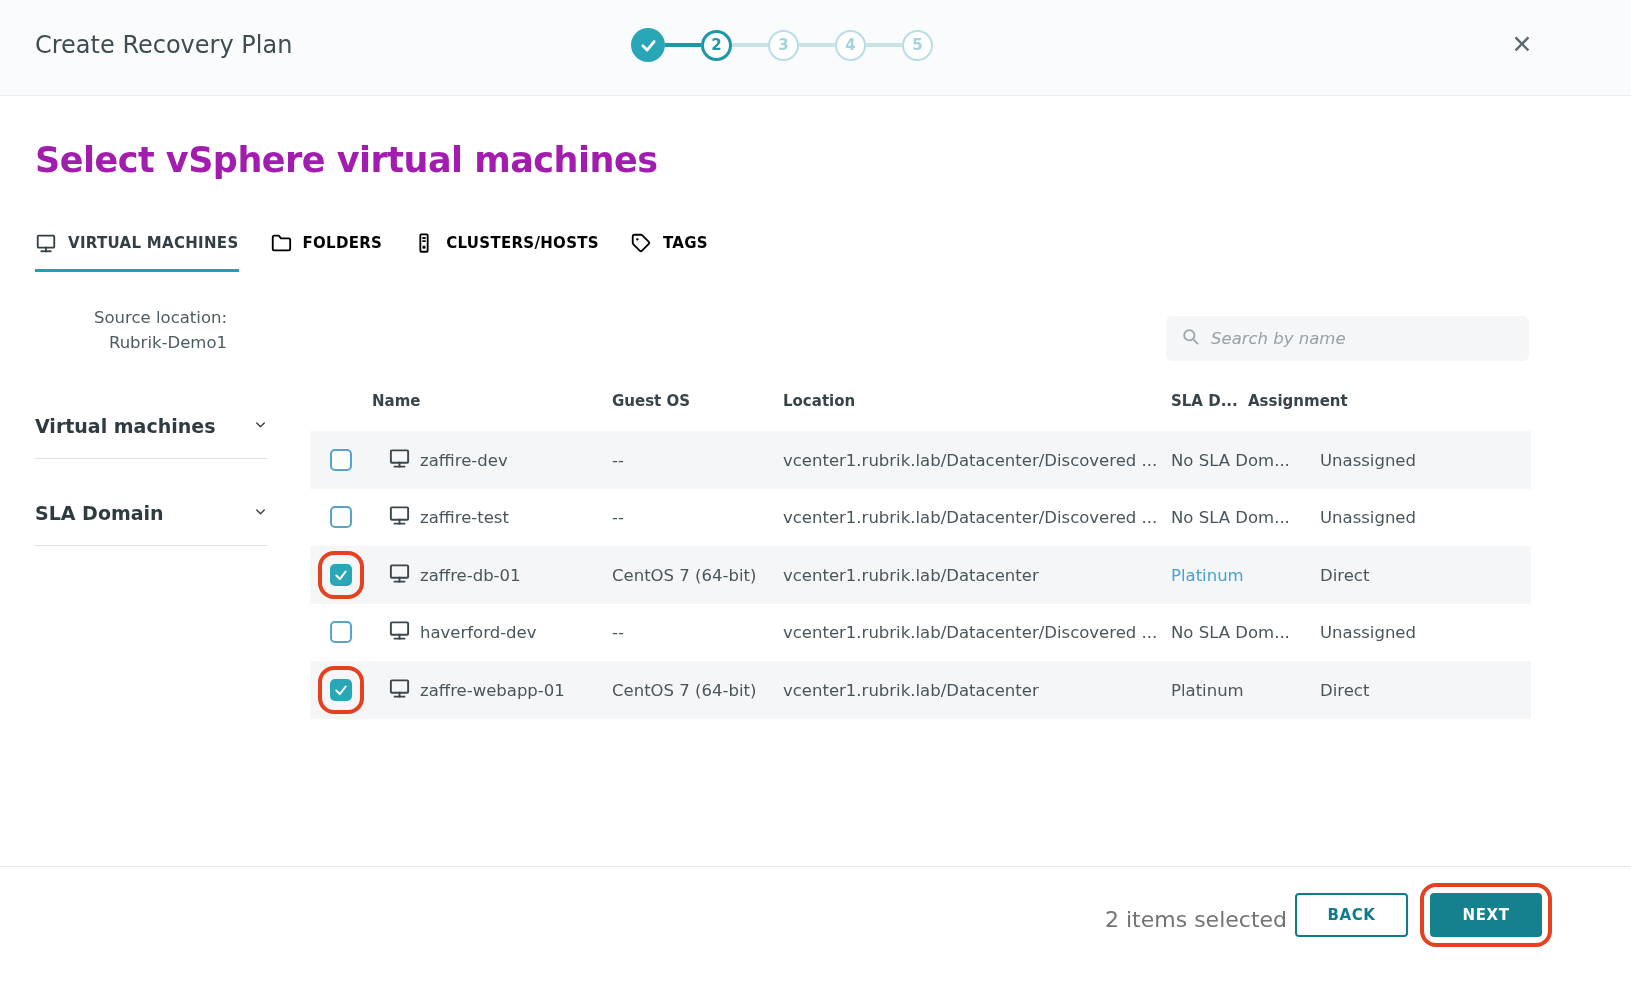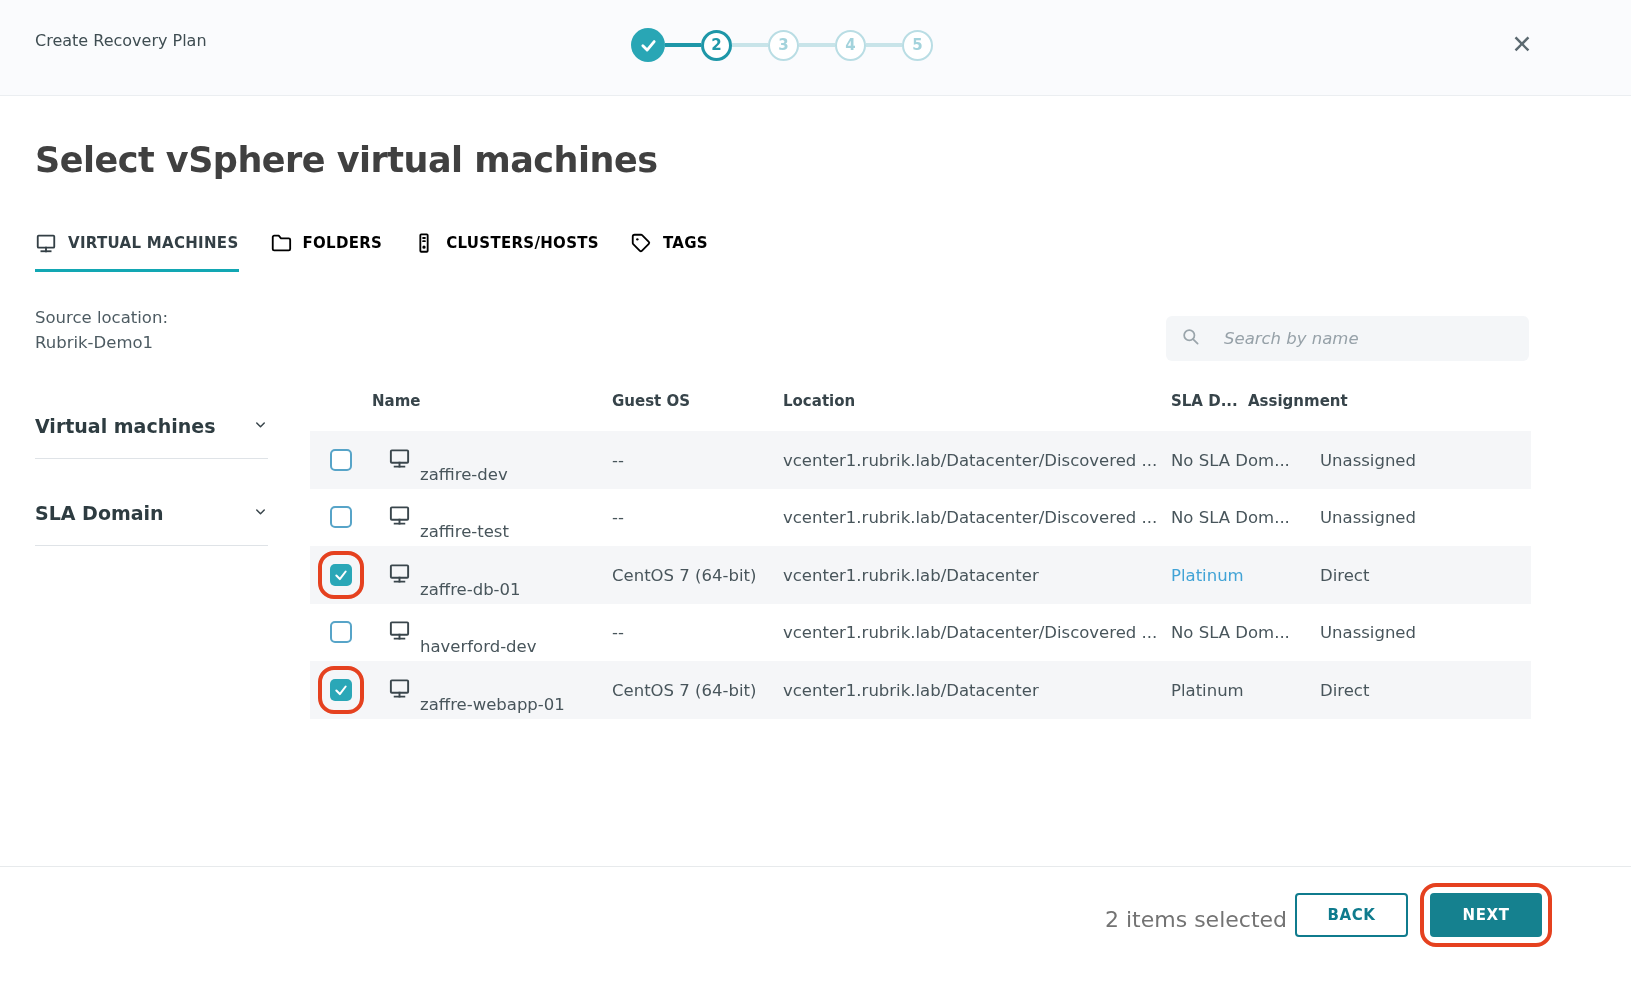--- a/index.html
+++ b/index.html
@@ -3,54 +3,54 @@
 <meta charset="utf-8">
 <style>
   * { margin:0; padding:0; box-sizing:border-box; }
   html,body { background:#ffffff; }
   body { font-family:"DejaVu Sans","Liberation Sans",sans-serif; color:#48555b; }
   .app { position:relative; width:1631px; height:1000px; background:#ffffff; overflow:hidden; }
 
   
   .header { position:absolute; top:0; left:0; width:100%; height:96px;
             background:#fafbfd; border-bottom:1px solid #ebeef1; }
-  .header-title { position:absolute; left:35px; top:31px; font-size:16px; font-weight:400; color:#3f4d52; }
+  .header-title { position:absolute; left:35px; top:31px; font-size:24px; font-weight:400; color:#3f4d52; }
   .close-btn { position:absolute; left:1504px; top:26px; width:36px; height:36px; border:none;
                background:transparent; font-size:25px; color:#5b6970; cursor:pointer; line-height:36px; }
 
   
   .stepper { position:absolute; left:631px; top:28px; display:flex; align-items:center; }
   .step-circle { border-radius:50%; display:flex; align-items:center; justify-content:center;
                  font-size:15px; font-weight:700; flex:0 0 auto; cursor:pointer; }
   .step-completed { width:34px; height:34px; background:#29a6b5; color:#fff; }
   .step-current { width:31px; height:31px; background:#fff; border:3px solid #1e97a8; color:#1e97a8; }
   .step-upcoming { width:31px; height:31px; background:#fff; border:2px solid #b9dde4; color:#a3d3dc; }
   .step-line { width:36px; height:4px; }
   .line-done { background:#1e97a8; }
   .line-todo { background:#c8e4e9; }
   .step-check svg { display:block; }
 
   
   .page-heading { position:absolute; left:35px; top:140px; font-size:35px; font-weight:700;
-                  letter-spacing:-0.5px; color:#404040; }
+                  letter-spacing:-0.5px; color:#a21caf; }
 
   
   .tabs { position:absolute; left:35px; top:232px; display:flex; gap:31px; }
   .tab { display:flex; align-items:center; gap:11px; padding-bottom:15px; font-size:15px;
          font-weight:700; letter-spacing:0.3px; color:#000000; cursor:pointer; border-bottom:3px solid transparent; }
   .tab.active { color:#333f45; border-bottom-color:#12a7b3; }
   .tab svg { display:block; }
 
   
   .source-location { position:absolute; left:35px; top:306px; width:192px; font-size:16.5px;
-                     line-height:24.5px; color:#4d5b62; }
+                     line-height:24.5px; color:#4d5b62;text-align:right; }
 
   
   .search-box { position:absolute; left:1166px; top:316px; width:363px; height:45px;
-                background:#f4f6f8; border-radius:6px; display:flex; align-items:center; padding:0 15px; gap:24px; }
+                background:#f4f6f8; border-radius:6px; display:flex; align-items:center; padding:0 15px; gap:11px; }
   .search-box input { flex:1; border:none; outline:none; background:transparent; font-size:16.5px;
                       color:#3c4a50; font-family:inherit; }
   .search-box input::placeholder { font-style:italic; color:#96a1a8; opacity:1; }
 
   
   .filter { position:absolute; left:35px; width:233px; cursor:pointer; }
   .filter-head { display:flex; align-items:center; justify-content:space-between; }
   .filter-label { font-size:19px; font-weight:700; color:#2e3c41; }
   .filter-1 { top:415px; }
   .filter-2 { top:502px; }
@@ -66,21 +66,21 @@
   .th-loc { left:783px; }
   .th-sla { left:1171px; }
   .th-assign { left:1248px; }
 
   .table-body { position:absolute; top:431px; left:310px; width:1221px; }
   .row { position:relative; height:57.5px; background:#ffffff; cursor:pointer; }
   .row.striped { background:#f5f6f8; }
   .cell { position:absolute; top:50%; transform:translateY(-50%); font-size:16.5px; color:#48555b; white-space:nowrap; }
   .c-check { left:20px; }
   .c-icon { left:78px; color:#3a464c; }
-  .c-name { left:110px;margin-top:14px; }
+  .c-name { left:110px; }
   .c-guest { left:302px; }
   .c-loc { left:473px; }
   .c-sla { left:861px; }
   .c-sla.link { color:#41a3d6; }
   .c-assign { left:1010px; }
 
   .checkbox { width:22px; height:22px; border-radius:5px; display:flex; align-items:center; justify-content:center; }
   .checkbox.unchecked { border:2px solid #57a4c8; background:#fff; }
   .checkbox.checked { background:#2aa7b7; }
 

